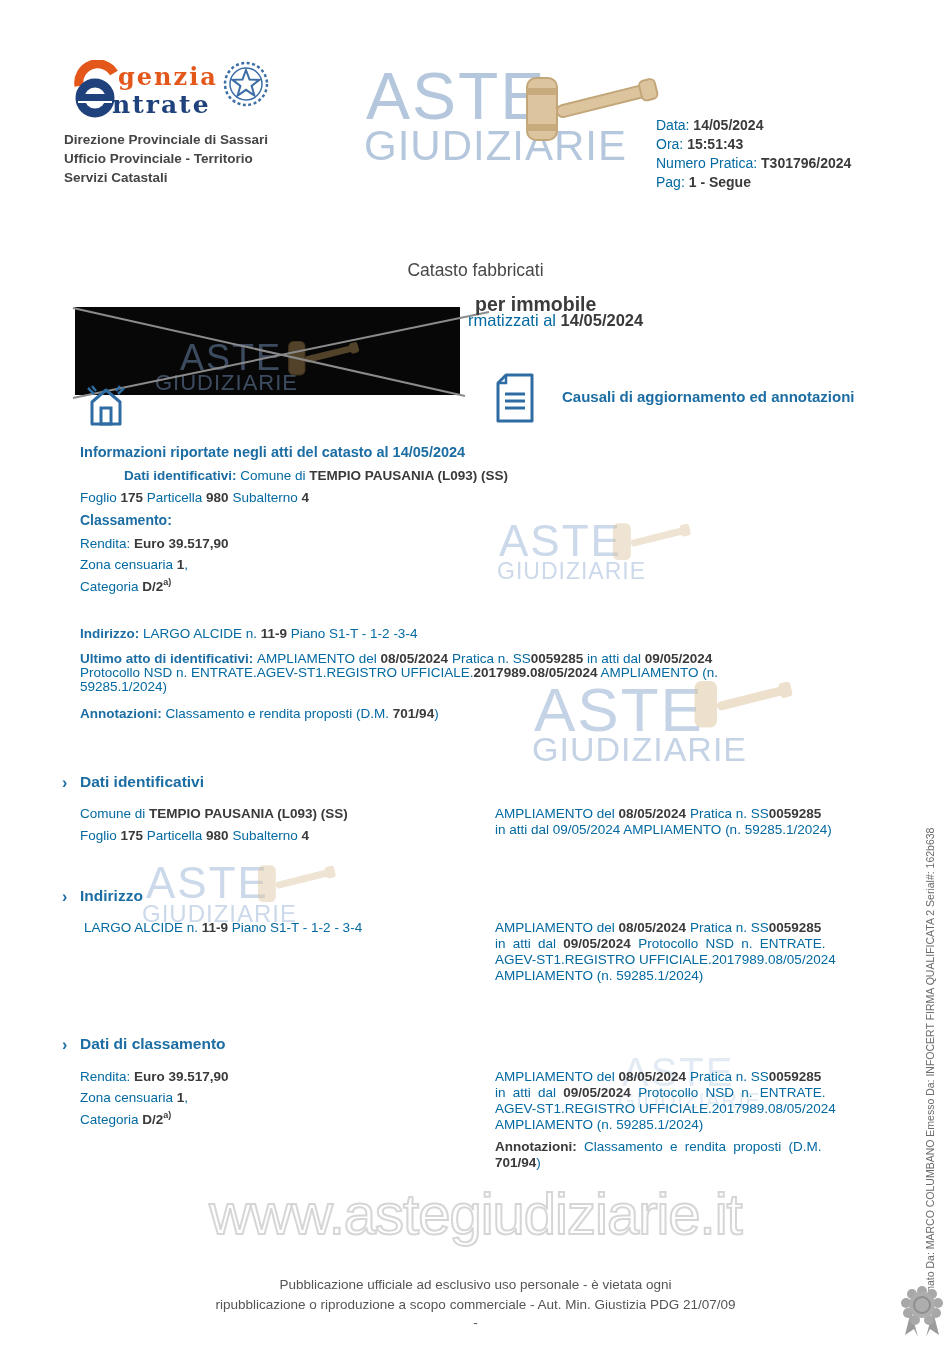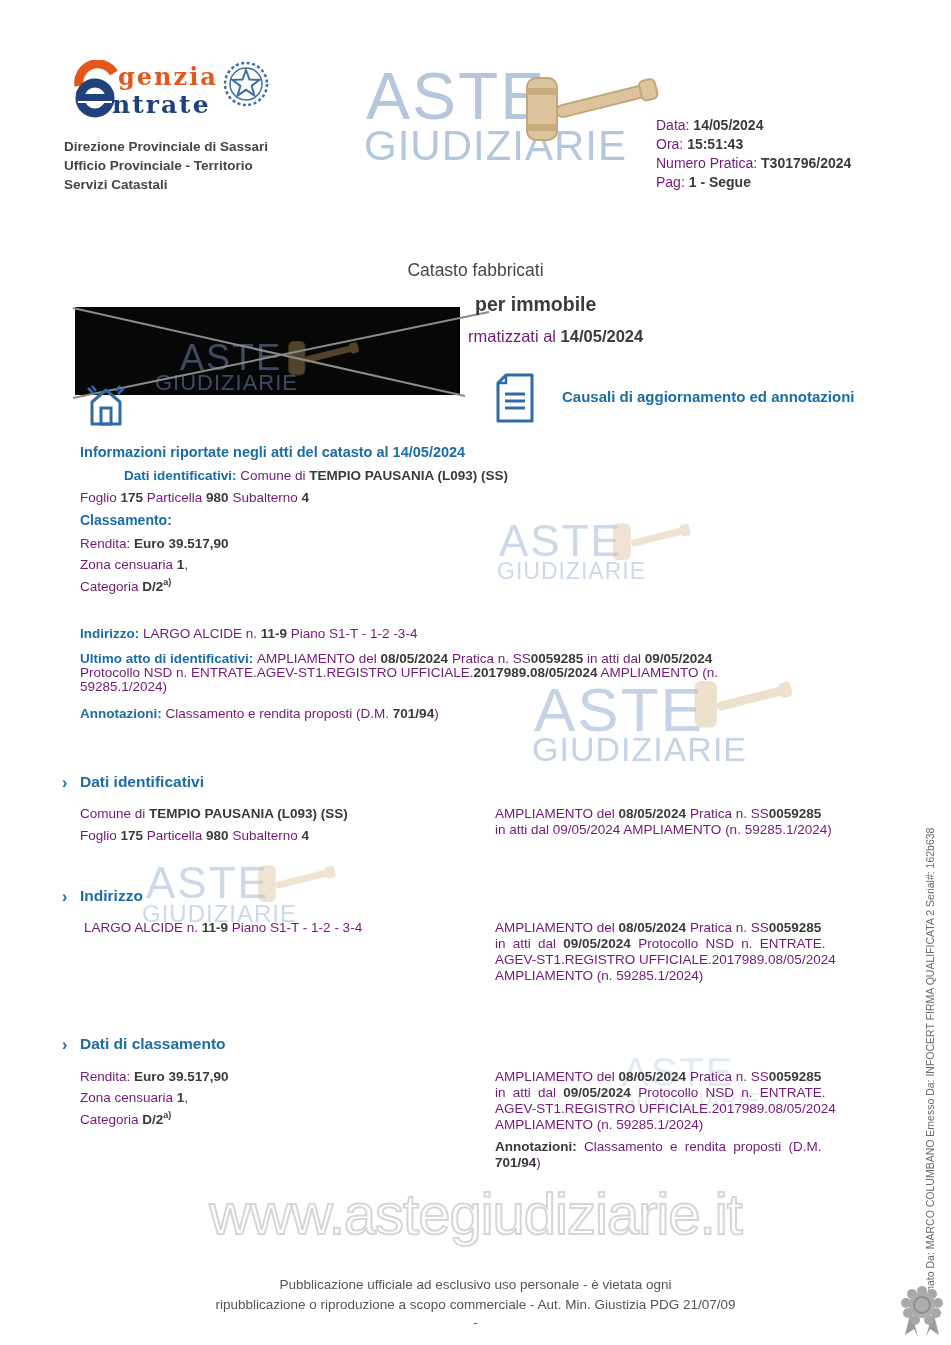--- a/index.html
+++ b/index.html
@@ -1,20 +1,20 @@
 <!DOCTYPE html>
 <html><head>
 <meta charset="utf-8">
 <style>
   html,body{margin:0;padding:0;background:#fff;}
   .page{position:relative;width:951px;height:1345px;background:#ffffff;overflow:hidden;
         font-family:"Liberation Sans", sans-serif;color:#58585a;text-decoration:underline;}
   .t{position:absolute;white-space:nowrap;font-size:13.5px;line-height:1.18;color:#58585a;}
   .b{font-weight:700;color:#3a3a3a;}
-  .g{color:#701a75;margin-top:16px;}
+  .g{color:#0369a1;margin-top:16px;}
   .bl{font-weight:700;color:#1b6da3;}
   .sup{font-weight:700;color:#3a3a3a;font-size:9px;vertical-align:6px;}
   .j{word-spacing:3.5px;}
   .h-blue{color:#1b6da3;font-weight:700;}
   .sec-head{position:absolute;font-size:15.5px;font-weight:700;color:#1b6da3;white-space:nowrap;}
   .chev{position:absolute;font-size:16px;font-weight:700;color:#1b6da3;}
   
   .ag-word-top{position:absolute;font-family:"DejaVu Serif",serif;font-weight:700;font-size:24px;
                color:#e4571b;letter-spacing:2px;}
   .ag-word-bot{position:absolute;font-family:"DejaVu Serif",serif;font-weight:700;font-size:25px;
@@ -46,21 +46,21 @@
   </svg>
   <div class="ag-word-top" style="left:118px;top:62px;">genzia</div>
   <div class="ag-word-bot" style="left:112px;top:90px;">ntrate</div>
 
   <svg style="left:222px;top:60px;" width="48" height="48" viewBox="0 0 48 48">
     <circle cx="24" cy="24" r="21" fill="none" stroke="#3c6ea5" stroke-width="2.5" stroke-dasharray="3,2.5"></circle>
     <circle cx="24" cy="24" r="16" fill="none" stroke="#3c6ea5" stroke-width="1.5"></circle>
     <path d="M24 10 L27.5 19.5 L37.5 19.8 L29.6 25.9 L32.4 35.5 L24 29.8 L15.6 35.5 L18.4 25.9 L10.5 19.8 L20.5 19.5 Z" fill="none" stroke="#3c6ea5" stroke-width="2"></path>
   </svg>
 
-  <div class="office" style="left:64px;top:137px;">
+  <div class="office" style="left:64px;top:130px;">
     <div>Direzione Provinciale di Sassari</div>
     <div>Ufficio Provinciale - Territorio</div>
     <div>Servizi Catastali</div>
   </div>
 
   <div class="wm-a" style="left:366px;top:58px;font-size:66px;color:#b5c7dd;">ASTE</div>
   <div class="wm-g" style="left:364px;top:122px;font-size:42px;color:#b5c7dd;">GIUDIZIARIE</div>
   <svg style="left:505px;top:66px;" width="160" height="104" viewBox="0 0 160 104">
     <rect x="22" y="12" width="30" height="62" rx="9" fill="#dcc59e" stroke="#c3a678" stroke-width="2"></rect>
     <rect x="22" y="22" width="30" height="7" fill="#c8ab7d"></rect>
@@ -88,21 +88,21 @@
         <rect x="138" y="36" width="16" height="20" rx="5" fill="#6b5636"></rect>
       </g>
     </svg>
   </div>
   <svg style="left:65px;top:298px;" width="430" height="108" viewBox="0 0 430 108">
     <line x1="8" y1="10" x2="400" y2="98" stroke="#8b8b8b" stroke-width="2"></line>
     <line x1="8" y1="100" x2="424" y2="14" stroke="#8b8b8b" stroke-width="2"></line>
   </svg>
 
   <div class="t" style="left:475px;top:293px;font-size:19.5px;font-weight:700;color:#3b3b3b;">per immobile</div>
-  <div class="t" style="left:468px;top:327px;font-size:16.5px;color:#4c4c4c;"><span class="g">rmatizzati al </span><span class="b">14/05/2024</span></div>
+  <div class="t" style="left:468px;top:311px;font-size:16.5px;color:#4c4c4c;"><span class="g">rmatizzati al </span><span class="b">14/05/2024</span></div>
 
   <svg style="left:82px;top:382px;" width="48" height="46" viewBox="0 0 48 46">
     <path d="M10 20 L24 8 L38 20 L38 42 L10 42 Z" fill="none" stroke="#2e6ca3" stroke-width="3" stroke-linejoin="round"></path>
     <rect x="19" y="26" width="10" height="16" fill="none" stroke="#2e6ca3" stroke-width="3"></rect>
     <path d="M12 12 L6 6 M14 9 L10 4" stroke="#2e6ca3" stroke-width="2.5"></path>
     <path d="M36 12 L42 6 M34 9 L38 4" stroke="#2e6ca3" stroke-width="2.5"></path>
   </svg>
 
   <svg style="left:494px;top:372px;" width="42" height="52" viewBox="0 0 42 52">
     <path d="M12 3 L38 3 L38 49 L4 49 L4 11 Z" fill="none" stroke="#2e6ca3" stroke-width="3" stroke-linejoin="round"></path>

